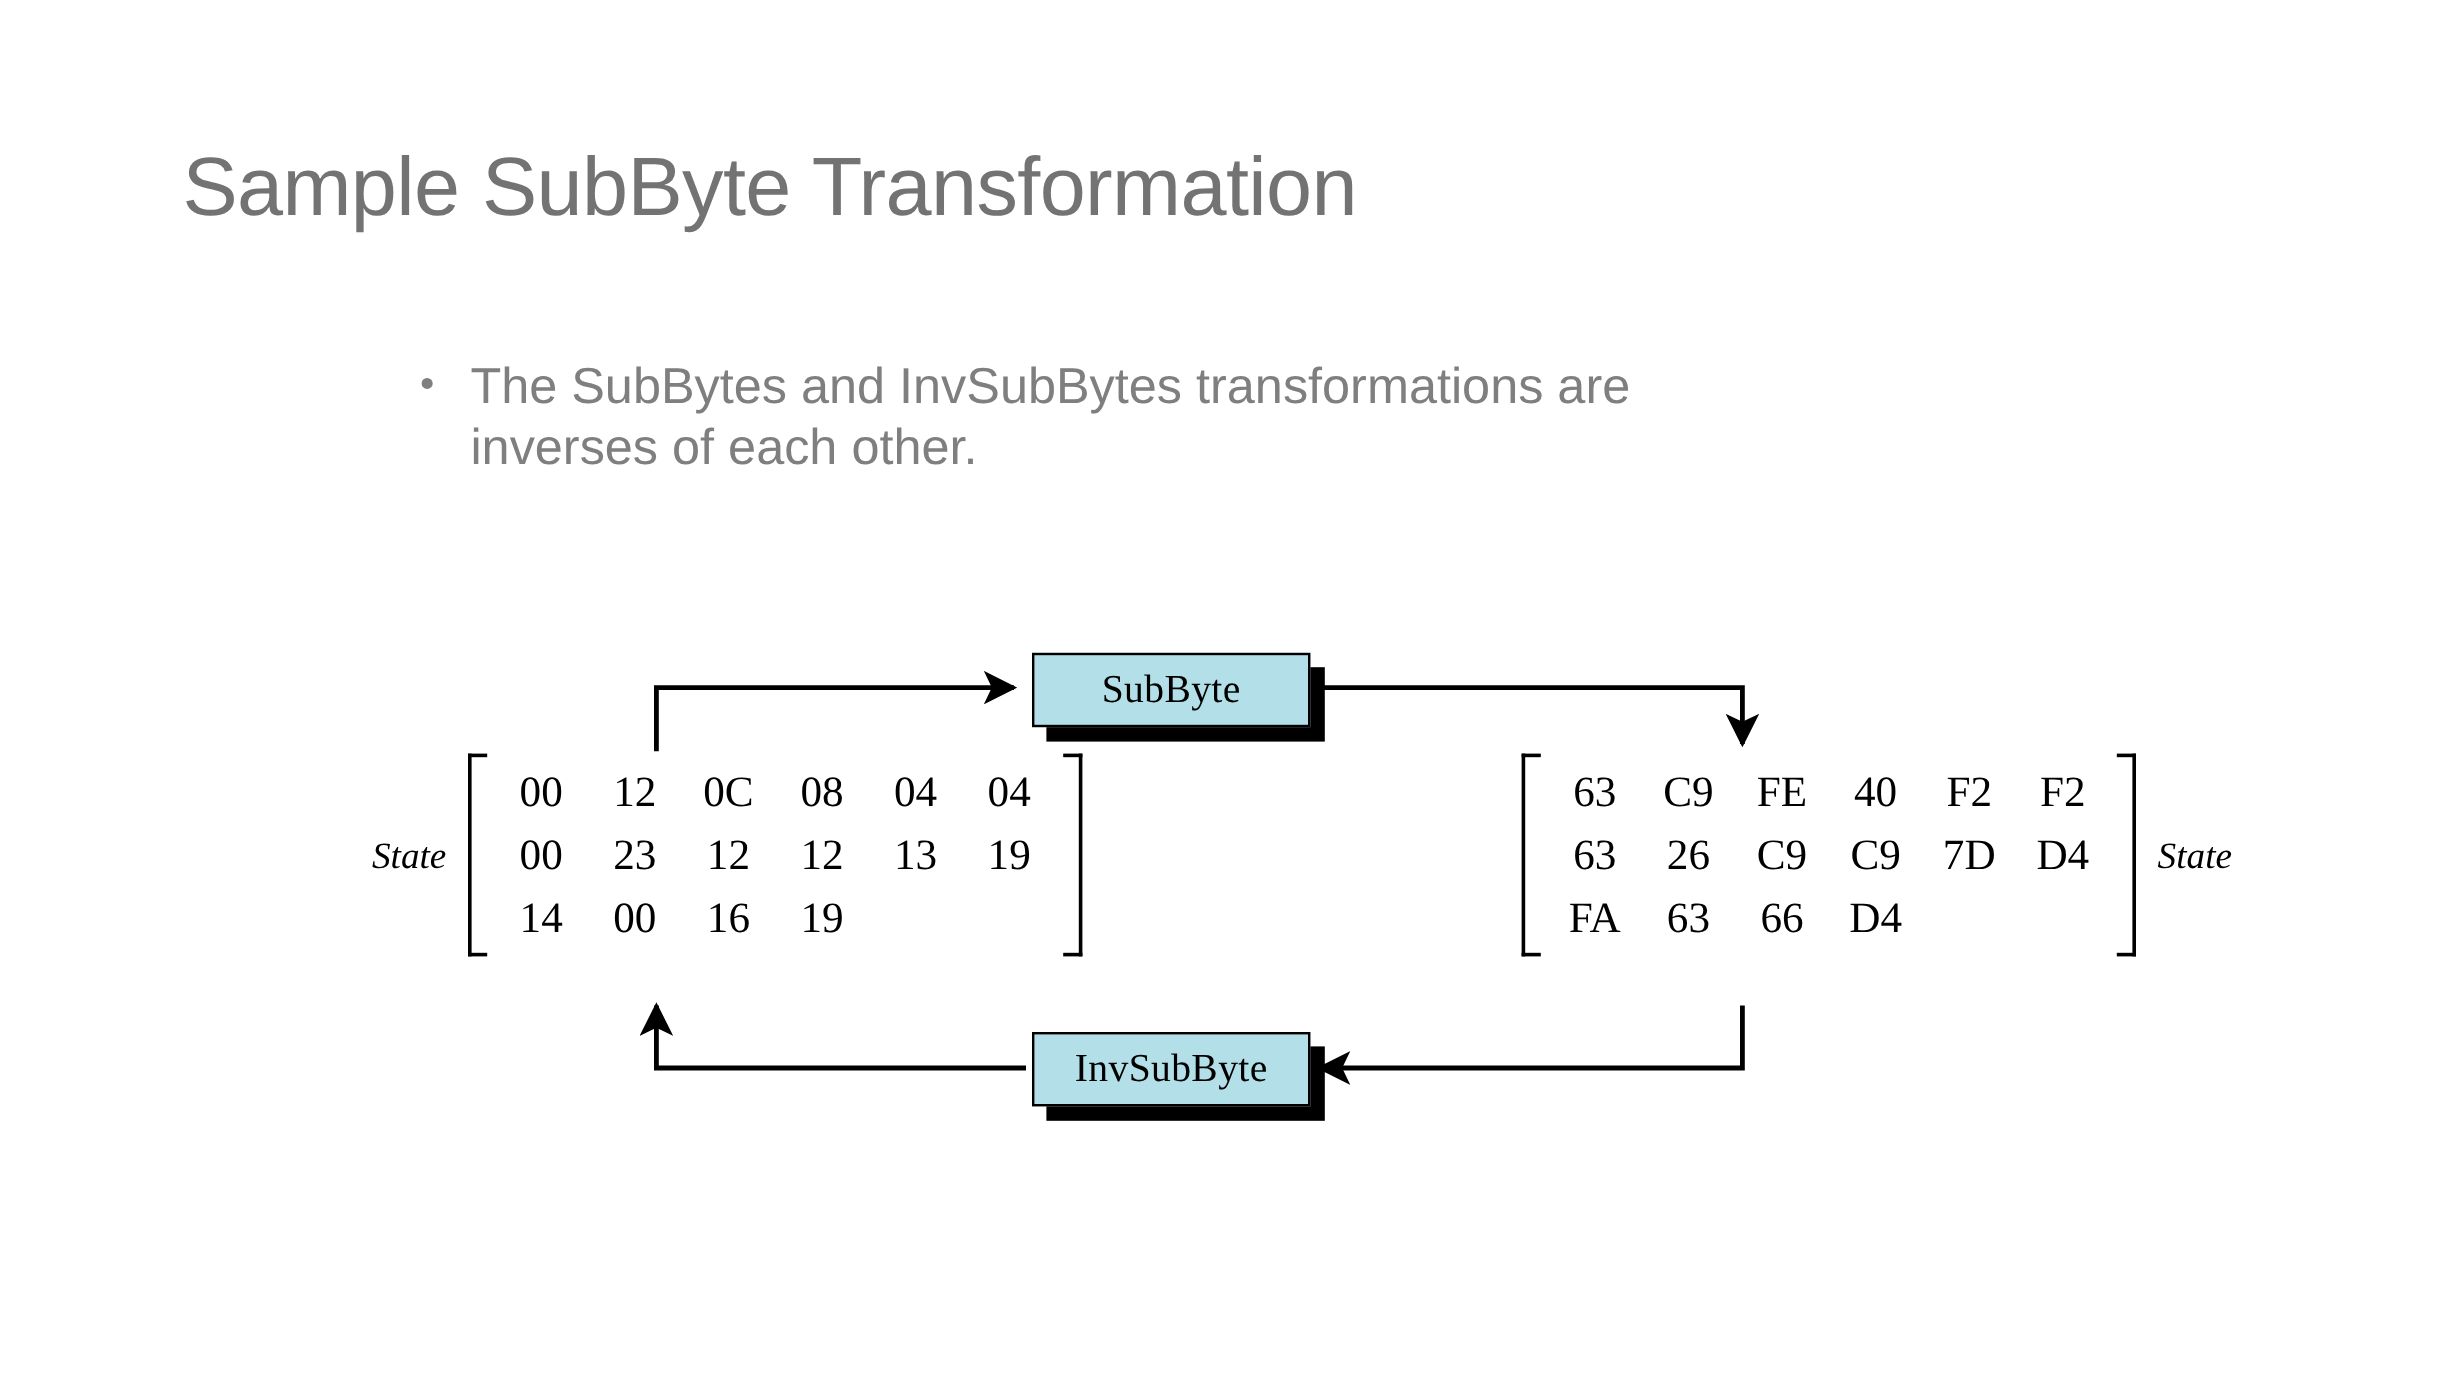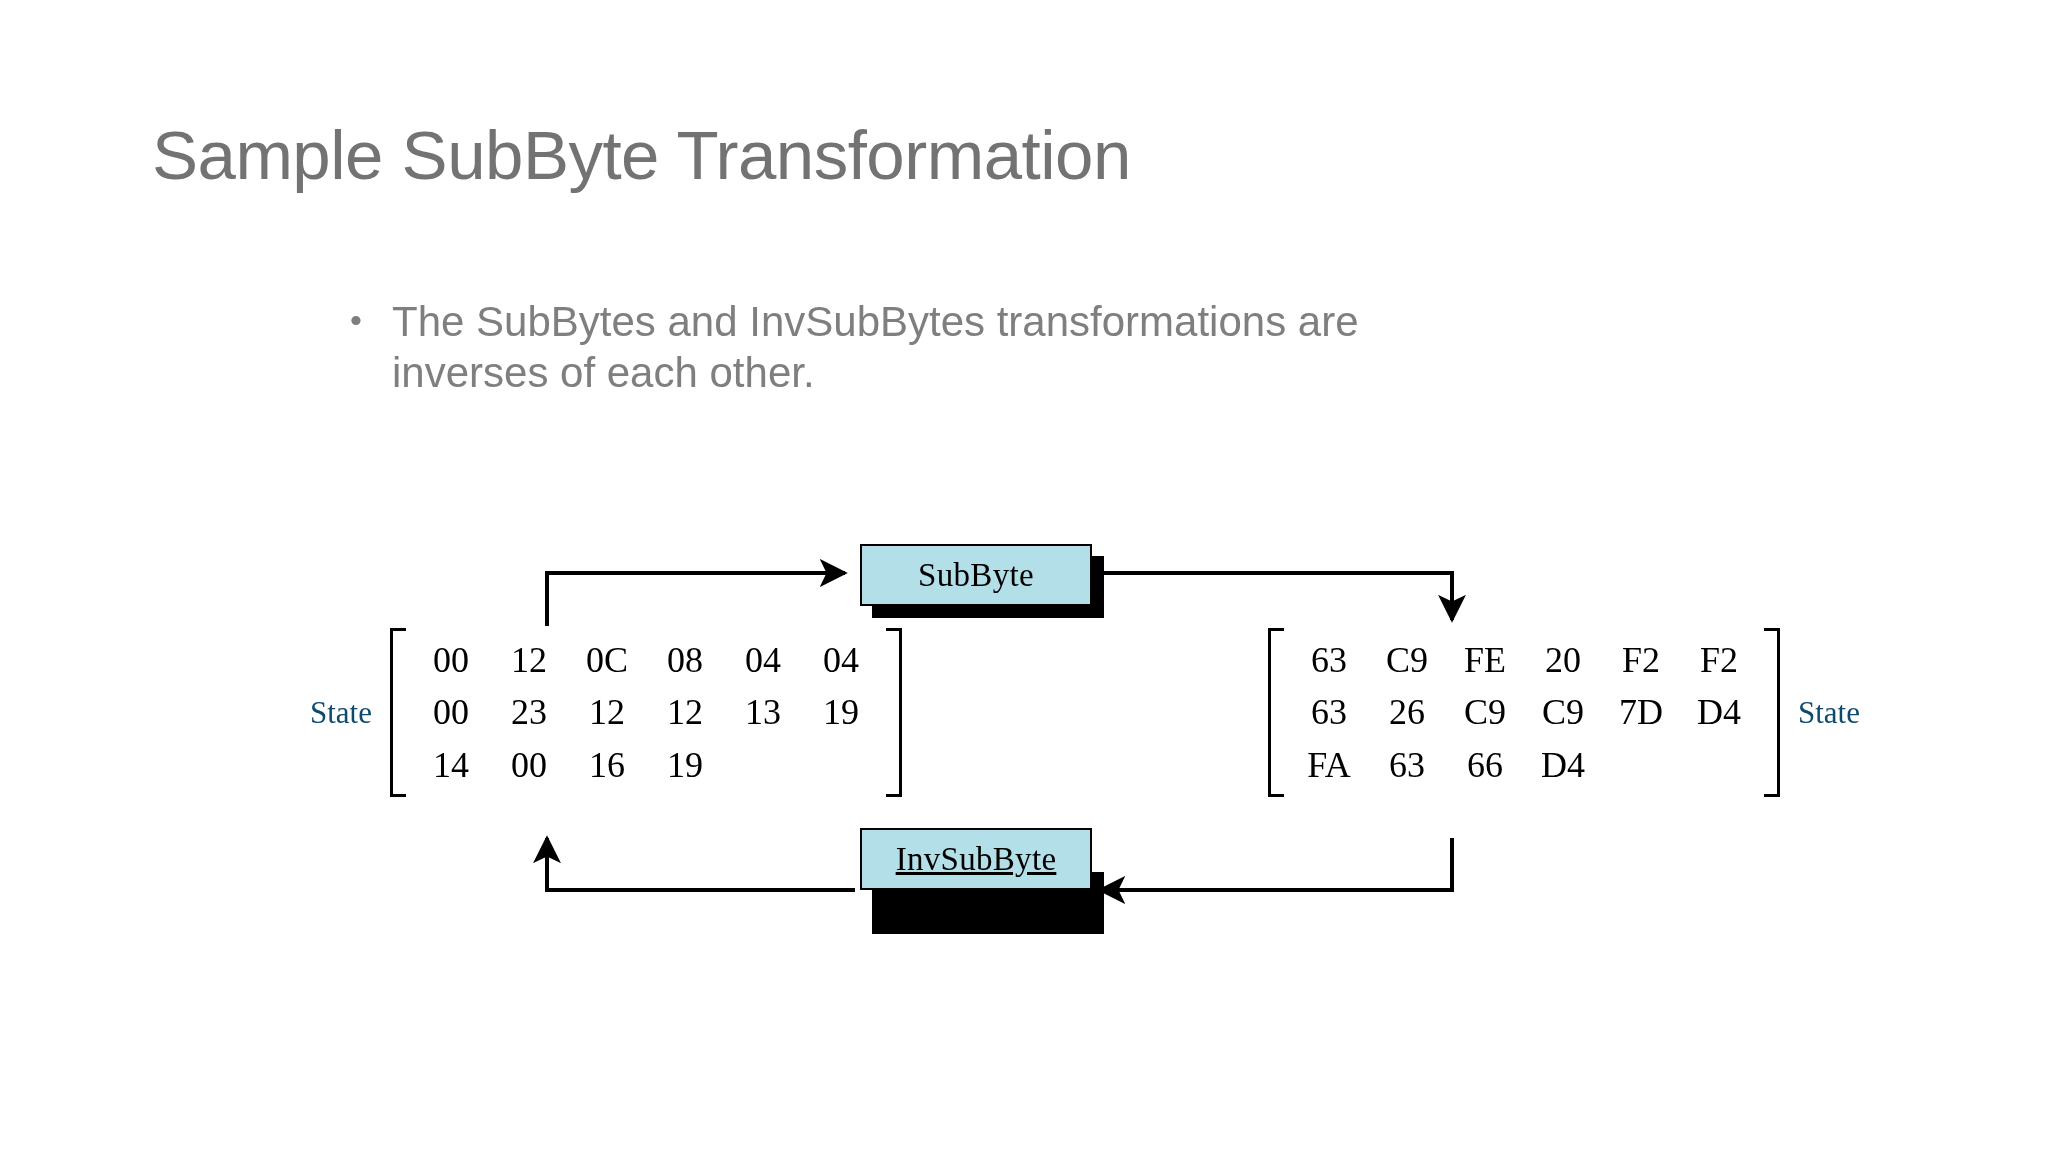--- a/index.html
+++ b/index.html
@@ -123,22 +123,23 @@
   .matrix-cell {
     text-align: center;
     padding: 5px 16px;
     line-height: 1.18;
     min-width: 46px;
   }
 
   .state-label {
     font-family: "Liberation Serif", serif;
     font-size: 31px;
-    color: #0c4a6e;
+    color: #000000;
     white-space: nowrap;
+    font-style: italic;
   }
   .state-label.left  { margin-right: 18px; }
   .state-label.right { margin-left: 18px; }
 </style>
 </head>
 <body>
 
 <div id="slide-title">Sample SubByte Transformation</div>
 
 <div id="body-block">
@@ -172,21 +173,21 @@
 
     <path d="M 1452 838 L 1452 890 L 1100 890" fill="none" stroke="#000000" stroke-width="4" marker-end="url(#arrow-l)"></path>
 
     <path d="M 855 890 L 547 890 L 547 838" fill="none" stroke="#000000" stroke-width="4" marker-end="url(#arrow-u)"></path>
   </svg>
 
   <div class="proc-shadow" style="left:872px; top:556px; width:232px; height:62px;"></div>
   <div class="proc-box" style="left:860px; top:544px; width:232px; height:62px;">SubByte</div>
 
   <div class="proc-shadow" style="left:872px; top:872px; width:232px; height:62px;"></div>
-  <div class="proc-box" style="left:860px; top:828px; width:232px; height:62px;text-decoration:underline;">InvSubByte</div>
+  <div class="proc-box" style="left:860px; top:860px; width:232px; height:62px;">InvSubByte</div>
 
   <div class="matrix-wrap" style="left:310px; top:628px;">
     <span class="state-label left">State</span>
     <div class="matrix">
       <div class="bracket left"></div>
       <div class="matrix-grid" id="left-matrix-grid">
           <div class="matrix-cell">00</div>
           <div class="matrix-cell">12</div>
           <div class="matrix-cell">0C</div>
           <div class="matrix-cell">08</div>
@@ -207,21 +208,21 @@
     </div>
   </div>
 
   <div class="matrix-wrap" style="left:1268px; top:628px;align-items:center;">
     <div class="matrix">
       <div class="bracket left"></div>
       <div class="matrix-grid" id="right-matrix-grid">
           <div class="matrix-cell">63</div>
           <div class="matrix-cell">C9</div>
           <div class="matrix-cell">FE</div>
-          <div class="matrix-cell">20</div>
+          <div class="matrix-cell">40</div>
           <div class="matrix-cell">F2</div>
           <div class="matrix-cell">F2</div>
           <div class="matrix-cell">63</div>
           <div class="matrix-cell">26</div>
           <div class="matrix-cell">C9</div>
           <div class="matrix-cell">C9</div>
           <div class="matrix-cell">7D</div>
           <div class="matrix-cell">D4</div>
           <div class="matrix-cell">FA</div>
           <div class="matrix-cell">63</div>

